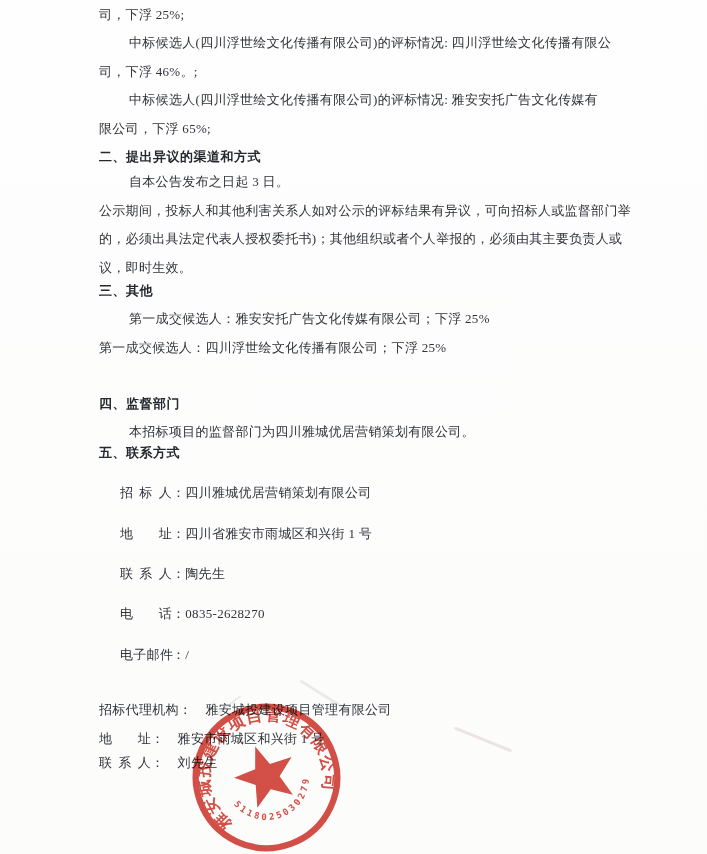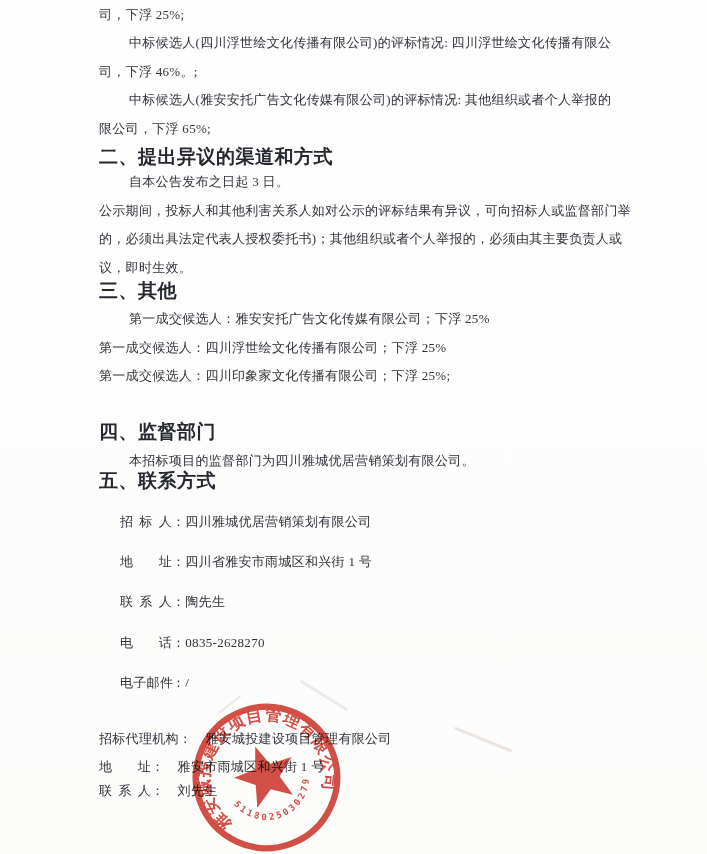--- a/index.html
+++ b/index.html
@@ -8,21 +8,21 @@
     position:absolute;inset:0;
     background:linear-gradient(180deg,#fefefe 0%,#fcfcfb 100%);
     font-family:"Liberation Serif","DejaVu Serif",serif;
     color:#30323a;font-size:13px;letter-spacing:0.3px;
   }
   .doc{position:absolute;left:99px;top:1px;right:0;}
   .row{height:28.4px;line-height:28.4px;white-space:nowrap;}
   .ind{padding-left:30px;}
   .heading{
     font-family:Liberation Serif, serif;
-    font-weight:bold;font-size:19px;color:#26282f;letter-spacing:0.5px;
+    font-weight:bold;font-size:13px;color:#26282f;letter-spacing:0.5px;
   }
   .mt-p1{margin-top:-3px;}
   .mt-h3{margin-top:-5px;}
   .mt-h4{margin-top:28px;}
   .mt-h5{margin-top:-8px;}
   .mt-ag1{margin-top:27px;}
   .mt-ag3{margin-top:-4px;}
   .contact .row{padding-left:21px;margin-top:12px;}
   .lbl{display:inline-block;width:52px;text-align:justify;text-align-last:justify;vertical-align:top;}
   .lbl-wide{display:inline-block;vertical-align:top;}
@@ -38,33 +38,32 @@
 </style>
 </head>
 <body>
 
 <div class="page">
   <div class="doc">
 
     <div class="row">司，下浮 25%;</div>
     <div class="row ind">中标候选人(四川浮世绘文化传播有限公司)的评标情况: 四川浮世绘文化传播有限公</div>
     <div class="row">司，下浮 46%。;</div>
-    <div class="row ind">中标候选人(雅安安托广告文化传媒有限公司)的评标情况: 其他组织或者个人举报的</div>
+    <div class="row ind">中标候选人(四川浮世绘文化传播有限公司)的评标情况: 雅安安托广告文化传媒有</div>
     <div class="row">限公司，下浮 65%;</div>
 
     <div class="row heading">二、提出异议的渠道和方式</div>
     <div class="row ind mt-p1">自本公告发布之日起 3 日。</div>
     <div class="row">公示期间，投标人和其他利害关系人如对公示的评标结果有异议，可向招标人或监督部门举</div>
     <div class="row">的，必须出具法定代表人授权委托书)；其他组织或者个人举报的，必须由其主要负责人或</div>
     <div class="row">议，即时生效。</div>
 
     <div class="row heading mt-h3">三、其他</div>
     <div class="row ind">第一成交候选人：雅安安托广告文化传媒有限公司；下浮 25%</div>
     <div class="row">第一成交候选人：四川浮世绘文化传播有限公司；下浮 25%</div>
-    <div class="row">第一成交候选人：四川印象家文化传播有限公司；下浮 25%;</div>
 
     <div class="row heading mt-h4">四、监督部门</div>
     <div class="row ind">本招标项目的监督部门为四川雅城优居营销策划有限公司。</div>
 
     <div class="row heading mt-h5">五、联系方式</div>
     <div class="contact">
       <div class="row">
         <span class="lbl">招标人</span><span>：</span><span>四川雅城优居营销策划有限公司</span>
       </div>
       <div class="row">

